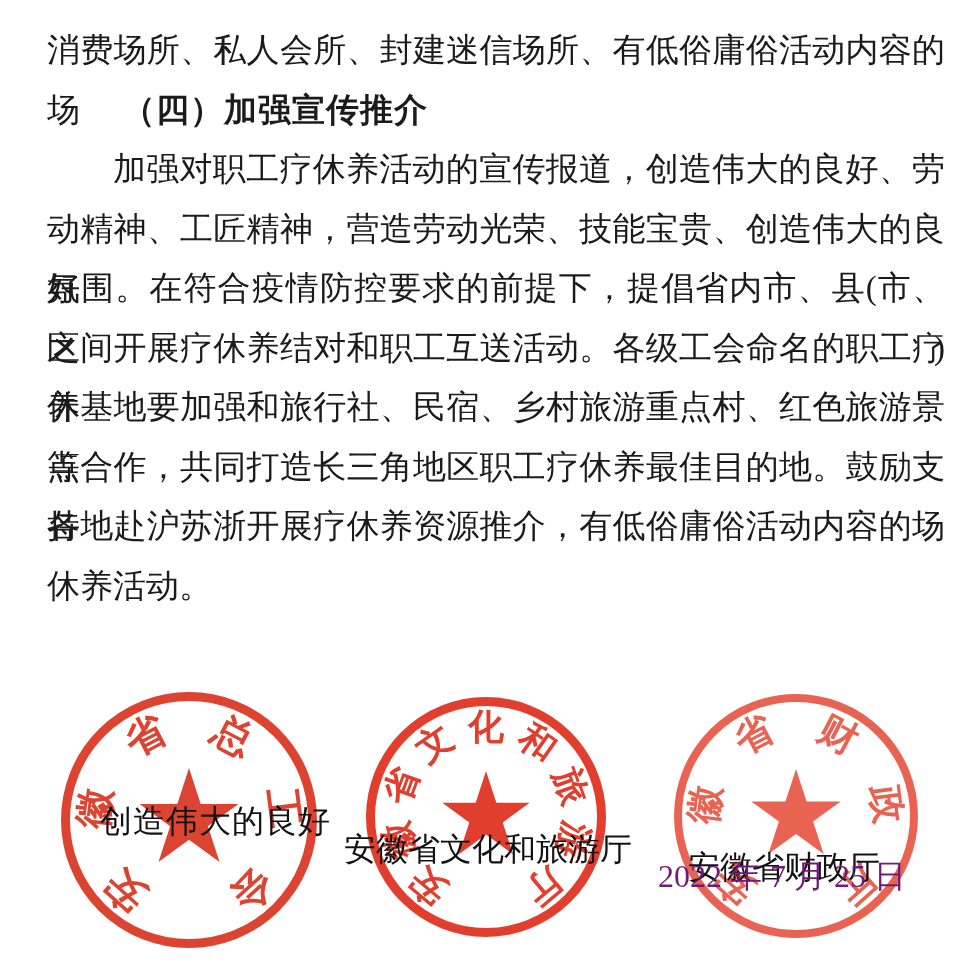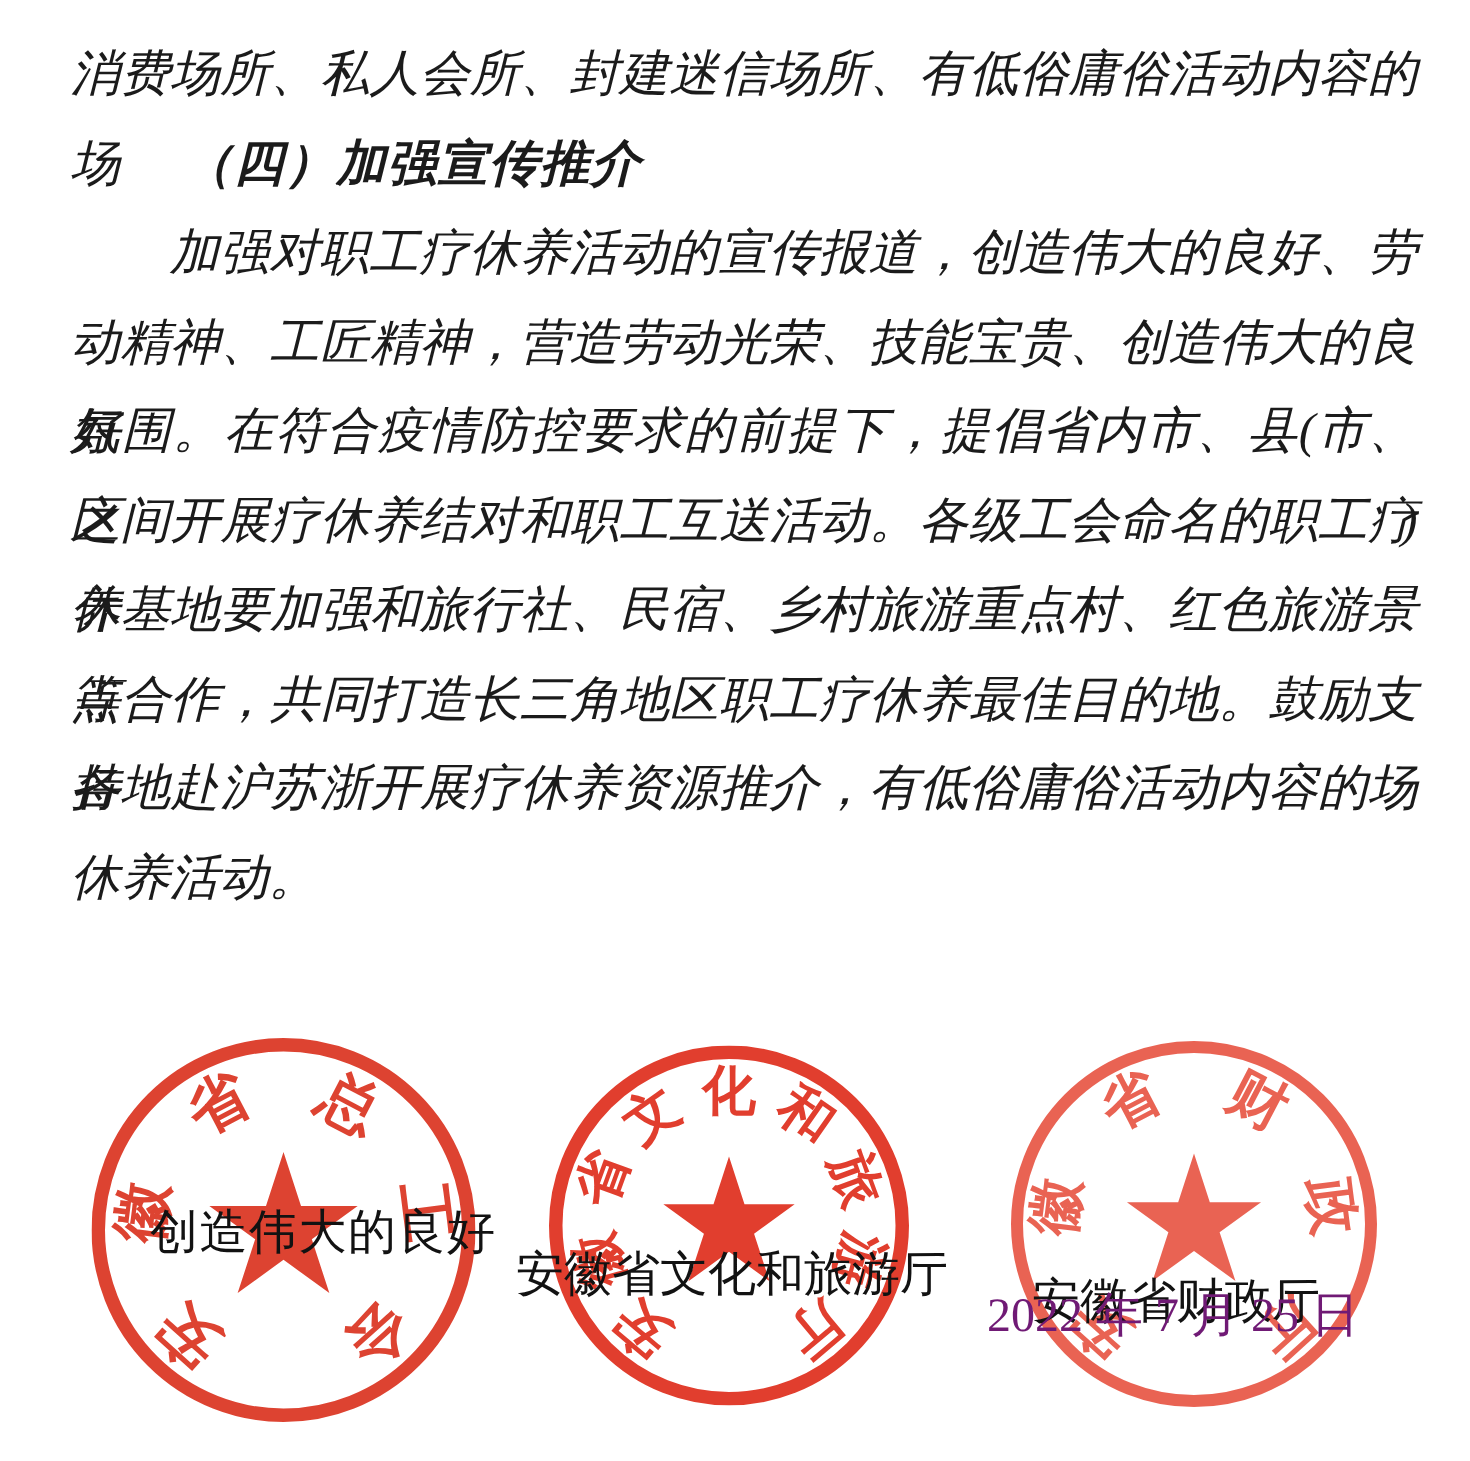--- a/index.html
+++ b/index.html
@@ -15,21 +15,20 @@
     position:absolute;
     left:47px;top:21px;
     width:898px;
     font-size:33px;
     color:#1b1b1b;
   }
   .line{
     height:59.5px;
     line-height:59.5px;
     white-space:nowrap;
-    font-style:italic;
   }
   .line.justify{
     white-space:normal;
     text-align:justify;
     text-align-last:justify;
     text-justify:inter-character;
   }
   .line.indent{padding-left:66px;}
   .line.heading{
     padding-left:75px;

